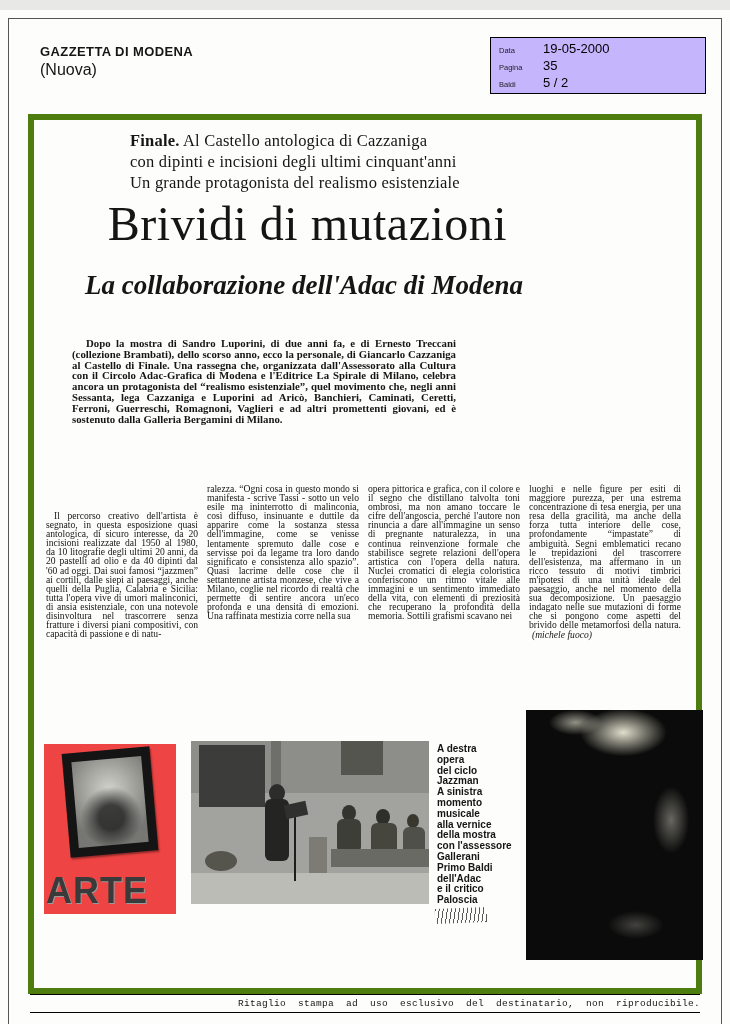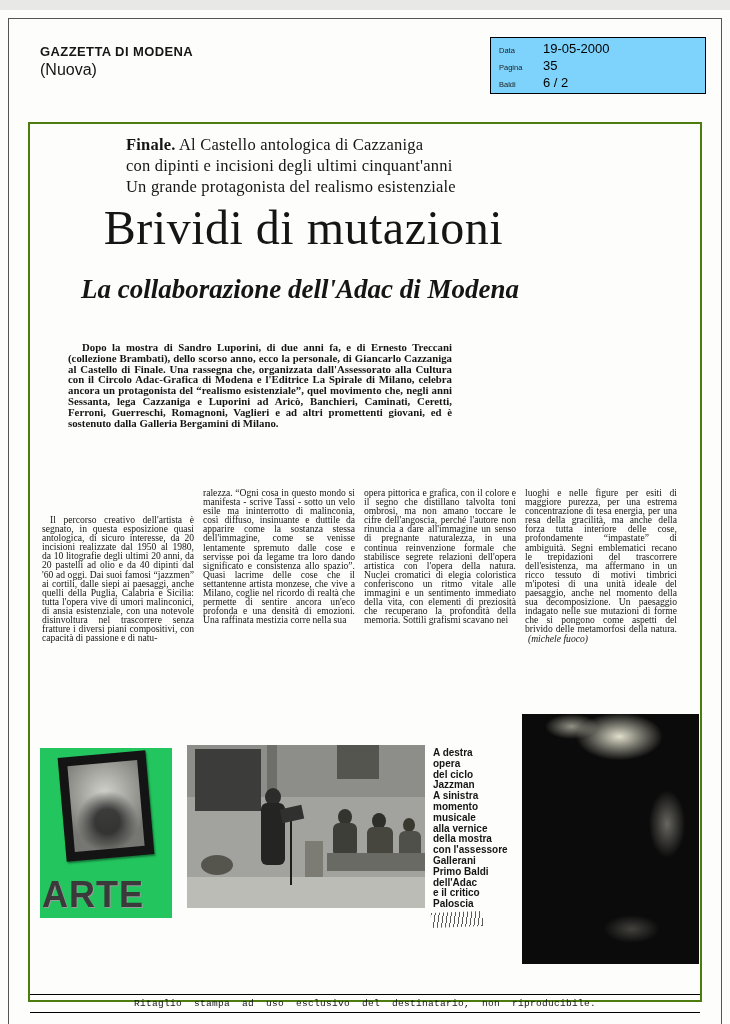--- a/index.html
+++ b/index.html
@@ -23,33 +23,33 @@
   
   .masthead{
     position:absolute; left:40px; top:34px;
     font-family:"Liberation Sans",sans-serif;
   }
   .masthead-title{ font-size:13px; font-weight:700; letter-spacing:.4px; }
   .masthead-edition{ font-size:16px; margin-top:2px; }
 
   .meta-box{
     position:absolute; left:490px; top:27px; width:216px;
-    border:1px solid #000; background:#7dd3fc;
+    border:1px solid #000; background:#c4b5fd;
     font-family:"Liberation Sans",sans-serif;
     padding:2px 0;
   }
   .meta-row{ display:flex; align-items:baseline; padding:1px 8px; }
   .meta-label{ width:44px; font-size:7.5px; color:#222; }
   .meta-value{ font-size:13px; color:#000; }
 
   
   .article-box{
-    position:absolute; left:28px; top:112px;
+    position:absolute; left:28px; top:104px;
     width:674px; height:880px;
-    border:2px solid #4d7c0f; background:#fdfdfc;
+    border:6px solid #4d7c0f; background:#fdfdfc;
   }
   .kicker{
     position:absolute; left:96px; top:10px;
     font-size:16.5px; line-height:21px; letter-spacing:.2px;
   }
   .kicker .bold{ font-weight:700; }
   .headline{
     position:absolute; left:0; top:76px; width:540px;
     text-align:center;
     font-size:48px; font-weight:400; letter-spacing:.5px;padding-left:7px;
@@ -72,21 +72,21 @@
     width:152px; flex:0 0 152px;
     font-size:9.6px; line-height:9.1px;
     text-align:justify;
   }
   .col-1{ padding-top:27px; text-indent:8px; }
   .byline{ font-style:italic; font-weight:400; margin-left:3px; }
 
   
   .arte-cover{
     position:absolute; left:10px; top:624px; width:132px; height:170px;
-    background:#22c55e; overflow:hidden;
+    background:#ef4444; overflow:hidden;
   }
   .arte-frame{
     position:absolute; left:22px; top:6px; width:88px; height:104px;
     background:#141414; padding:9px; transform:rotate(-5deg);
     box-shadow:1px 2px 2px rgba(0,0,0,.4);
   }
   .arte-art{
     width:100%; height:100%;
     background:
       radial-gradient(circle at 50% 68%, rgba(30,30,30,.8) 0 18%, rgba(30,30,30,0) 45%),
@@ -121,21 +121,21 @@
     position:absolute; left:401px; top:788px; width:52px; height:15px;
     background:repeating-linear-gradient(100deg,#3c3c3c 0 1px,transparent 1px 4px);
     transform:rotate(-2deg); opacity:.85;
   }
 
   
   .footer-strip{
     position:absolute; left:30px; right:30px; top:984px;
     border-top:1.5px solid #000; border-bottom:1.5px solid #000;
     height:19px; line-height:17px;
-    text-align:center;
+    text-align:right;
     font-family:"Liberation Mono","DejaVu Sans Mono",monospace;
     font-size:9.5px; word-spacing:6px; letter-spacing:.3px;
   }
 </style>
 </head>
 <body>
 
 <div class="page">
   <div class="sheet-border"></div>
 
@@ -148,21 +148,21 @@
     <div class="meta-row">
       <span class="meta-label">Data</span>
       <span class="meta-value">19-05-2000</span>
     </div>
     <div class="meta-row">
       <span class="meta-label">Pagina</span>
       <span class="meta-value">35</span>
     </div>
     <div class="meta-row">
       <span class="meta-label">Baldi</span>
-      <span class="meta-value">6 / 2</span>
+      <span class="meta-value">5 / 2</span>
     </div>
   </div>
 
   <main class="article-box">
 
     <div class="kicker">
       <div class="kicker-line"><span class="bold">Finale.</span><span> Al Castello antologica di Cazzaniga</span></div>
       <div class="kicker-line">con dipinti e incisioni degli ultimi cinquant'anni</div>
       <div class="kicker-line">Un grande protagonista del realismo esistenziale</div>
     </div>

